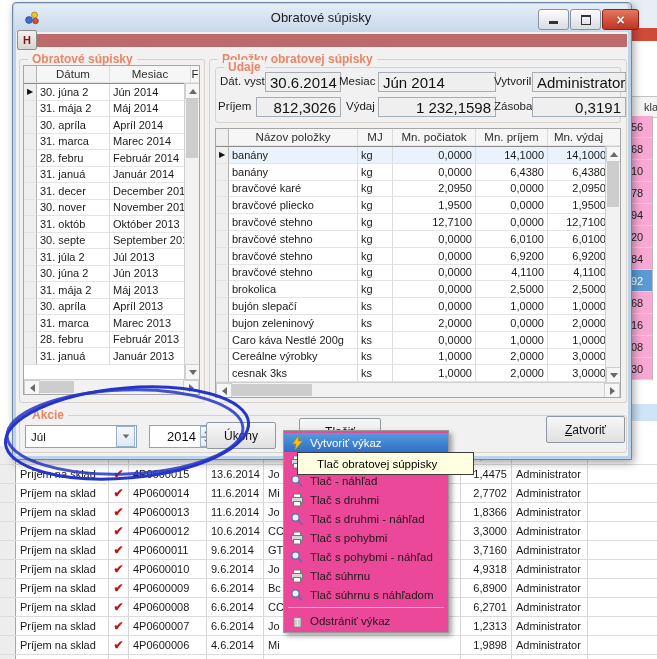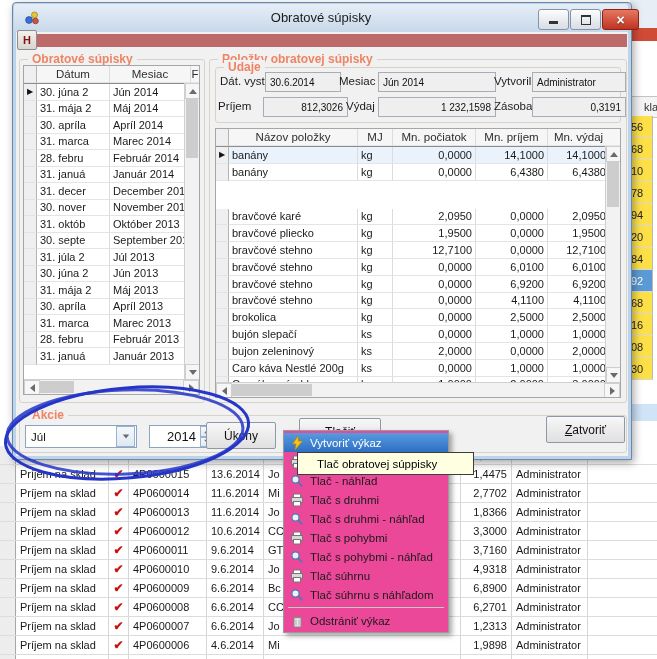--- a/index.html
+++ b/index.html
@@ -8,21 +8,21 @@
   .abs{position:absolute;}
 
   
   #bg-strip-top{left:630px;top:0;width:27px;height:28px;background:#e8eef5;}
   #bg-strip-redbar{left:630px;top:28px;width:27px;height:13px;background:#d04a38;}
   #bg-strip-kla{left:628px;top:96px;width:24px;height:20px;background:#f4f4f4;
       border:1px solid #c4c4c4;border-right:1px solid #9a9a9a;font-size:11px;color:#333;
       display:flex;align-items:center;padding-left:15px;}
   #bg-strip-cells{left:628px;top:116px;width:25px;}
   .strip-cell{height:21px;border-bottom:1px solid #d8d8d8;border-right:1px solid #b9b9b9;
-      font-size:11px;color:#222;display:flex;align-items:center;padding-left:3px;background:#fde047;}
+      font-size:11px;color:#222;display:flex;align-items:center;padding-left:3px;background:#f9a8d4;}
   .strip-cell.selected{background:#5b9bd5;color:#fff;}
   #bg-blue-band{left:630px;top:404px;width:27px;height:17px;background:#cfe4f7;border-bottom:1px solid #b9cfe6;}
   #bg-band-sub{left:630px;top:421px;width:27px;height:25px;background:#fff;border-bottom:1px solid #e0e0e0;}
 
   #bg-table{left:0;top:446px;width:657px;height:213px;overflow:hidden;z-index:1;}
   .bg-row{display:flex;height:18px;background:#fff;border-bottom:1px solid #dcdcdc;
       font-size:11px;color:#1a1a1a;align-items:stretch;}
   .bg-cell{display:flex;align-items:center;white-space:nowrap;overflow:hidden;
       border-right:1px solid #d6d6d6;padding:0 4px;}
   .bg-sel{width:15px;background:#ededed;border-right:1px solid #a8a8a8;flex:none;padding:0;}
@@ -86,21 +86,21 @@
   .tri-up{border-width:0 4px 5px 4px;border-color:transparent transparent #6a6a6a transparent;}
   .tri-down{border-width:5px 4px 0 4px;border-color:#6a6a6a transparent transparent transparent;}
   .tri-left{border-width:4px 5px 4px 0;border-color:transparent #6a6a6a transparent transparent;}
   .tri-right{border-width:4px 0 4px 5px;border-color:transparent transparent transparent #6a6a6a;}
 
   
   #gb-right{left:196px;top:56px;width:416px;height:342px;}
   #gb-udaje{left:202px;top:64px;width:404px;height:54px;}
   .fld-label{position:absolute;font-size:11.5px;color:#1c1c1c;white-space:nowrap;}
   .fld{position:absolute;height:18px;background:#efefef;border:1px solid #a6adb5;
-      font-size:10px;color:#111;display:flex;align-items:center;padding:0 4px;white-space:nowrap;overflow:hidden;}
+      font-size:15px;color:#111;display:flex;align-items:center;padding:0 4px;white-space:nowrap;overflow:hidden;}
   .fld.num{justify-content:flex-end;}
 
   #items-table{left:202px;top:125px;width:404px;height:268px;background:#fff;border:1px solid #a6a6a6;overflow:hidden;text-align:center;}
   .it-c1{width:122px;flex:none;}
   .it-c2{width:28px;flex:none;}
   .it-c3{width:76px;flex:none;justify-content:flex-end;}
   .it-c4{width:65px;flex:none;justify-content:flex-end;}
   .it-c5{flex:1;border-right:none;justify-content:flex-end;padding-right:14px;}
   .it-header .it-c3,.it-header .it-c4,.it-header .it-c5{justify-content:center;}
   .row.first{background:#eaf2fb;}
@@ -464,21 +464,21 @@
   <div class="abs groupbox" id="gb-udaje">
     <span class="gb-label">Udaje</span>
   </div>
   <span class="fld-label" style="left:207px;top:72px;">Dát. vyst.</span>
   <div class="fld" style="left:252px;top:69px;width:66px;">30.6.2014</div>
   <span class="fld-label" style="left:326px;top:72px;">Mesiac</span>
   <div class="fld" style="left:365px;top:69px;width:108px;">Jún 2014</div>
   <span class="fld-label" style="left:481px;top:72px;">Vytvoril</span>
   <div class="fld" style="left:519px;top:69px;width:84px;">Administrator</div>
   <span class="fld-label" style="left:205px;top:97px;">Príjem</span>
-  <div class="fld num" style="left:243px;top:94px;width:75px;margin-left:7px;">812,3026</div>
+  <div class="fld num" style="left:243px;top:94px;width:75px;">812,3026</div>
   <span class="fld-label" style="left:333px;top:97px;">Výdaj</span>
   <div class="fld num" style="left:365px;top:94px;width:108px;">1 232,1598</div>
   <span class="fld-label" style="left:481px;top:97px;">Zásoba</span>
   <div class="fld num" style="left:519px;top:94px;width:84px;">0,3191</div>
 
   <div class="abs" id="items-table">
     <div class="lt-header it-header">
       <div class="cell selcol"></div>
       <div class="cell it-c1" style="justify-content:center;">Názov položky</div>
       <div class="cell it-c2" style="justify-content:center;">MJ</div>
@@ -496,21 +496,21 @@
           <div class="cell it-c5">14,1000</div>
         </div>
         <div class="row" style="height: 16.8px;">
           <div class="cell selcol"></div>
           <div class="cell it-c1">banány</div>
           <div class="cell it-c2">kg</div>
           <div class="cell it-c3">0,0000</div>
           <div class="cell it-c4">6,4380</div>
           <div class="cell it-c5">6,4380</div>
         </div>
-        <div class="row" style="height: 16.8px; margin-top: 28px;">
+        <div class="row" style="height: 16.8px;">
           <div class="cell selcol"></div>
           <div class="cell it-c1">bravčové karé</div>
           <div class="cell it-c2">kg</div>
           <div class="cell it-c3">2,0950</div>
           <div class="cell it-c4">0,0000</div>
           <div class="cell it-c5">2,0950</div>
         </div>
         <div class="row" style="height: 16.8px;">
           <div class="cell selcol"></div>
           <div class="cell it-c1">bravčové pliecko</div>

